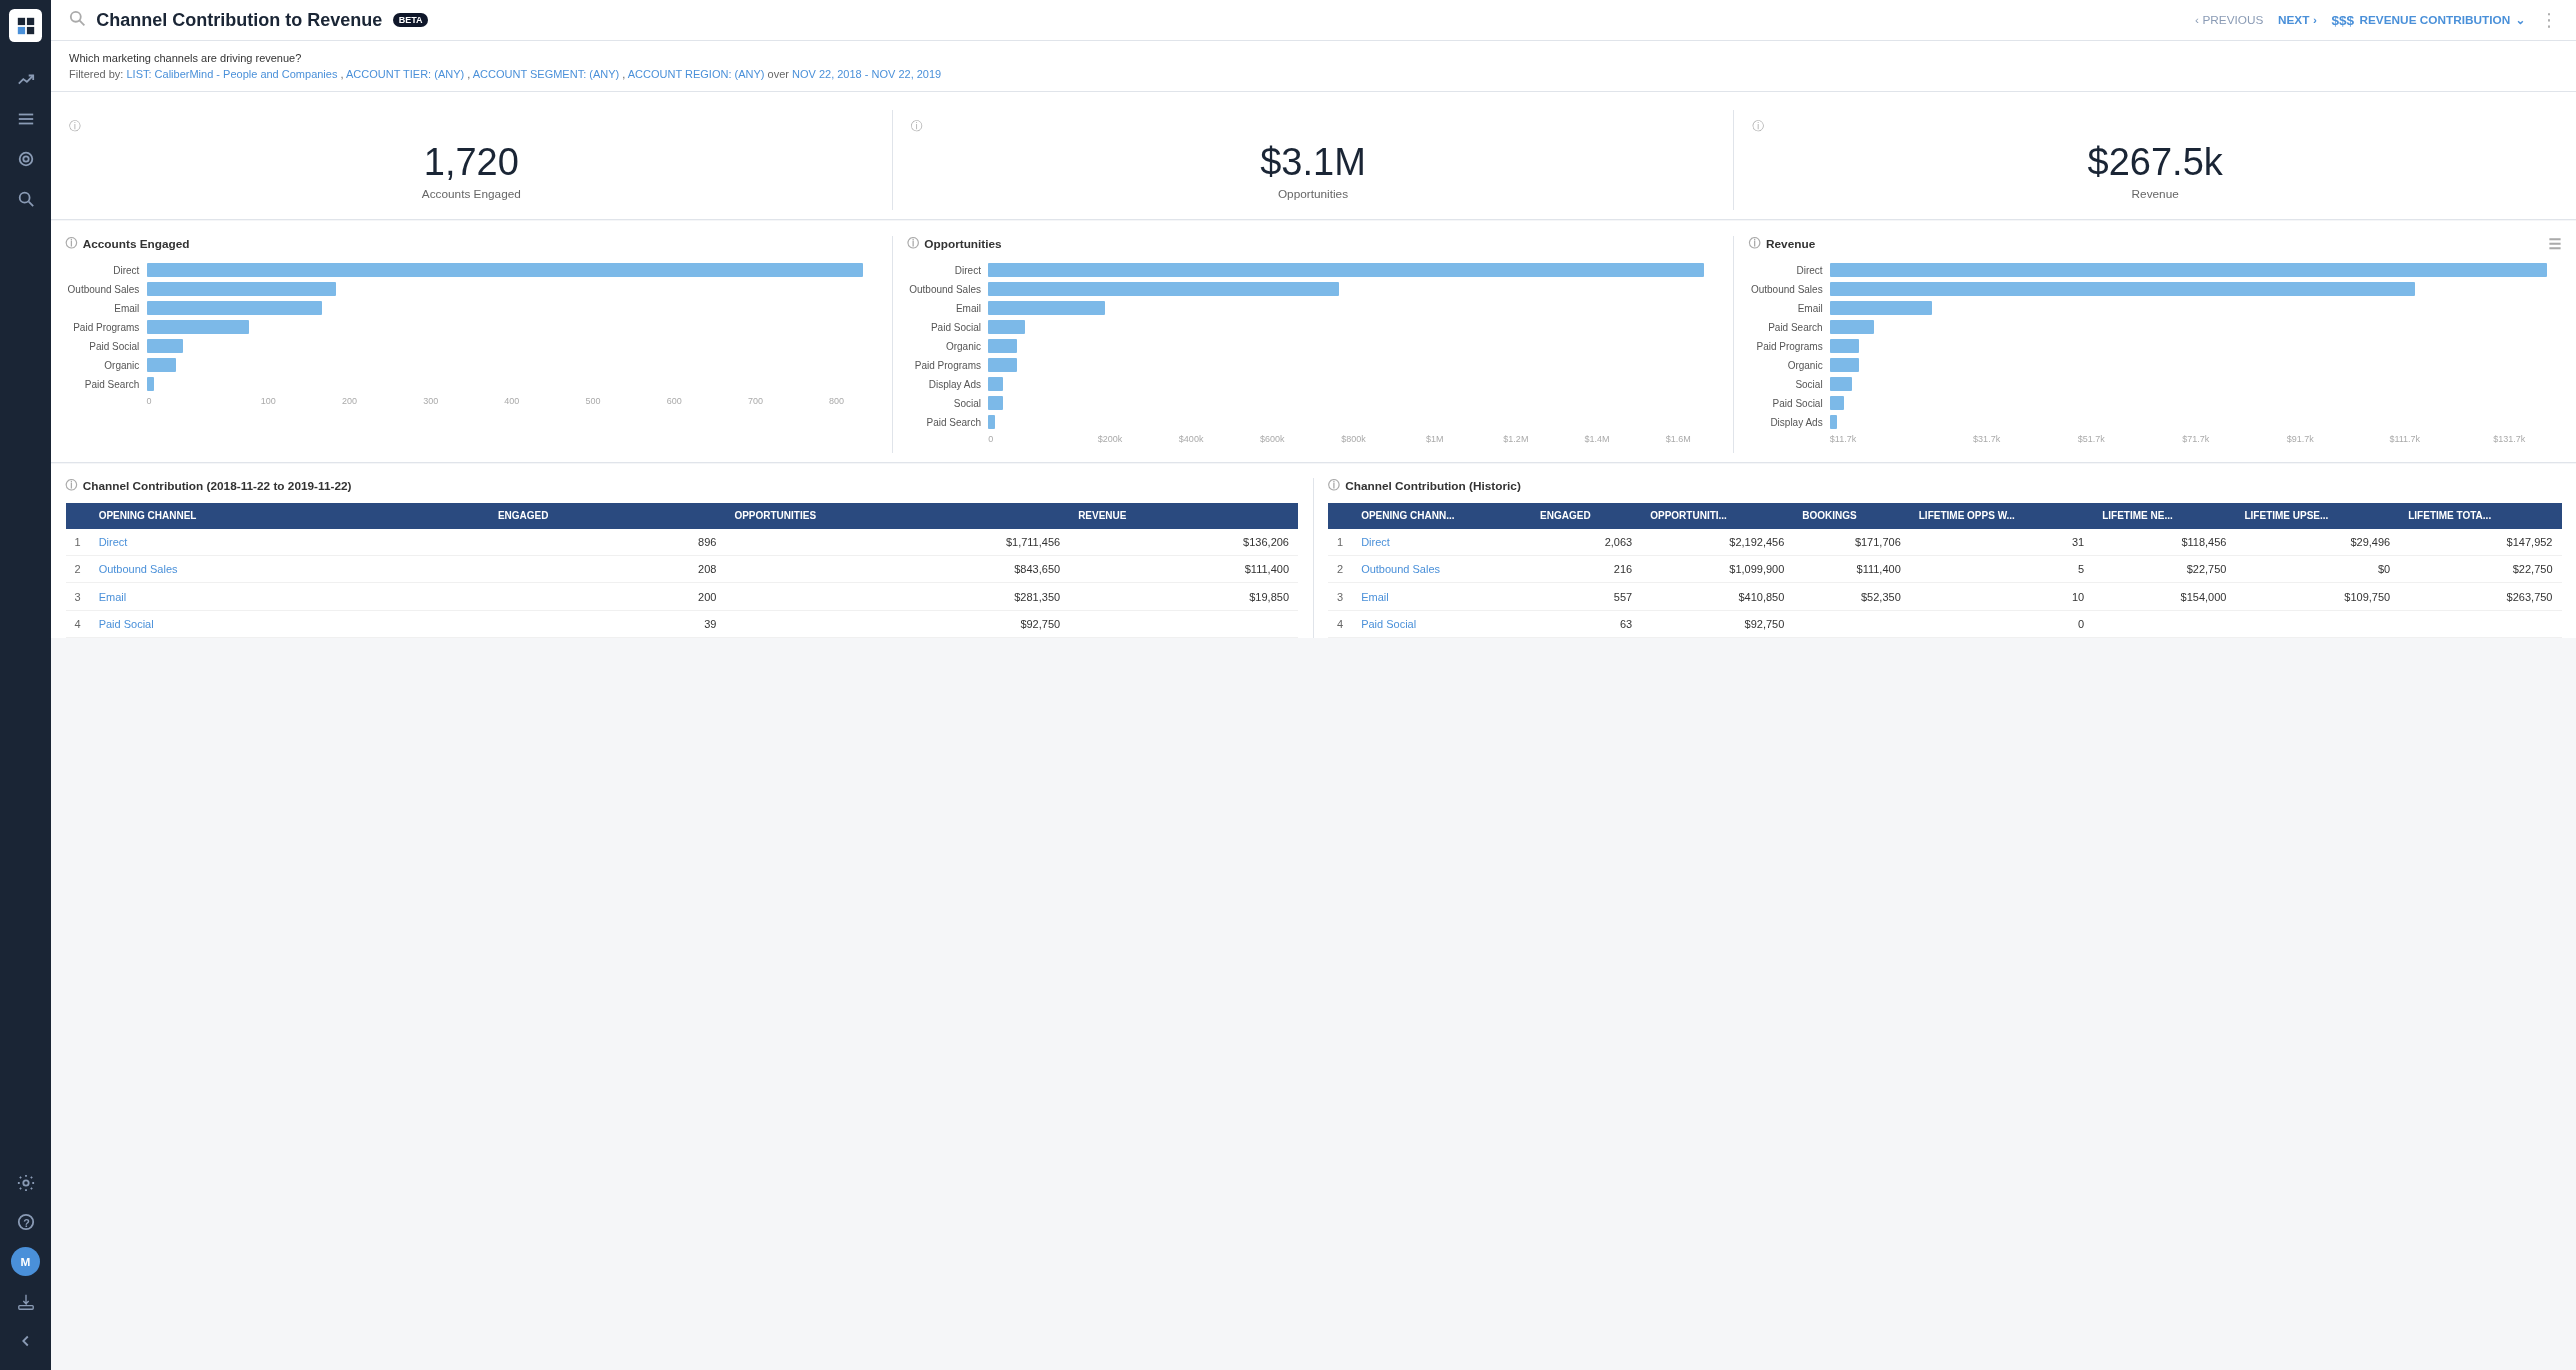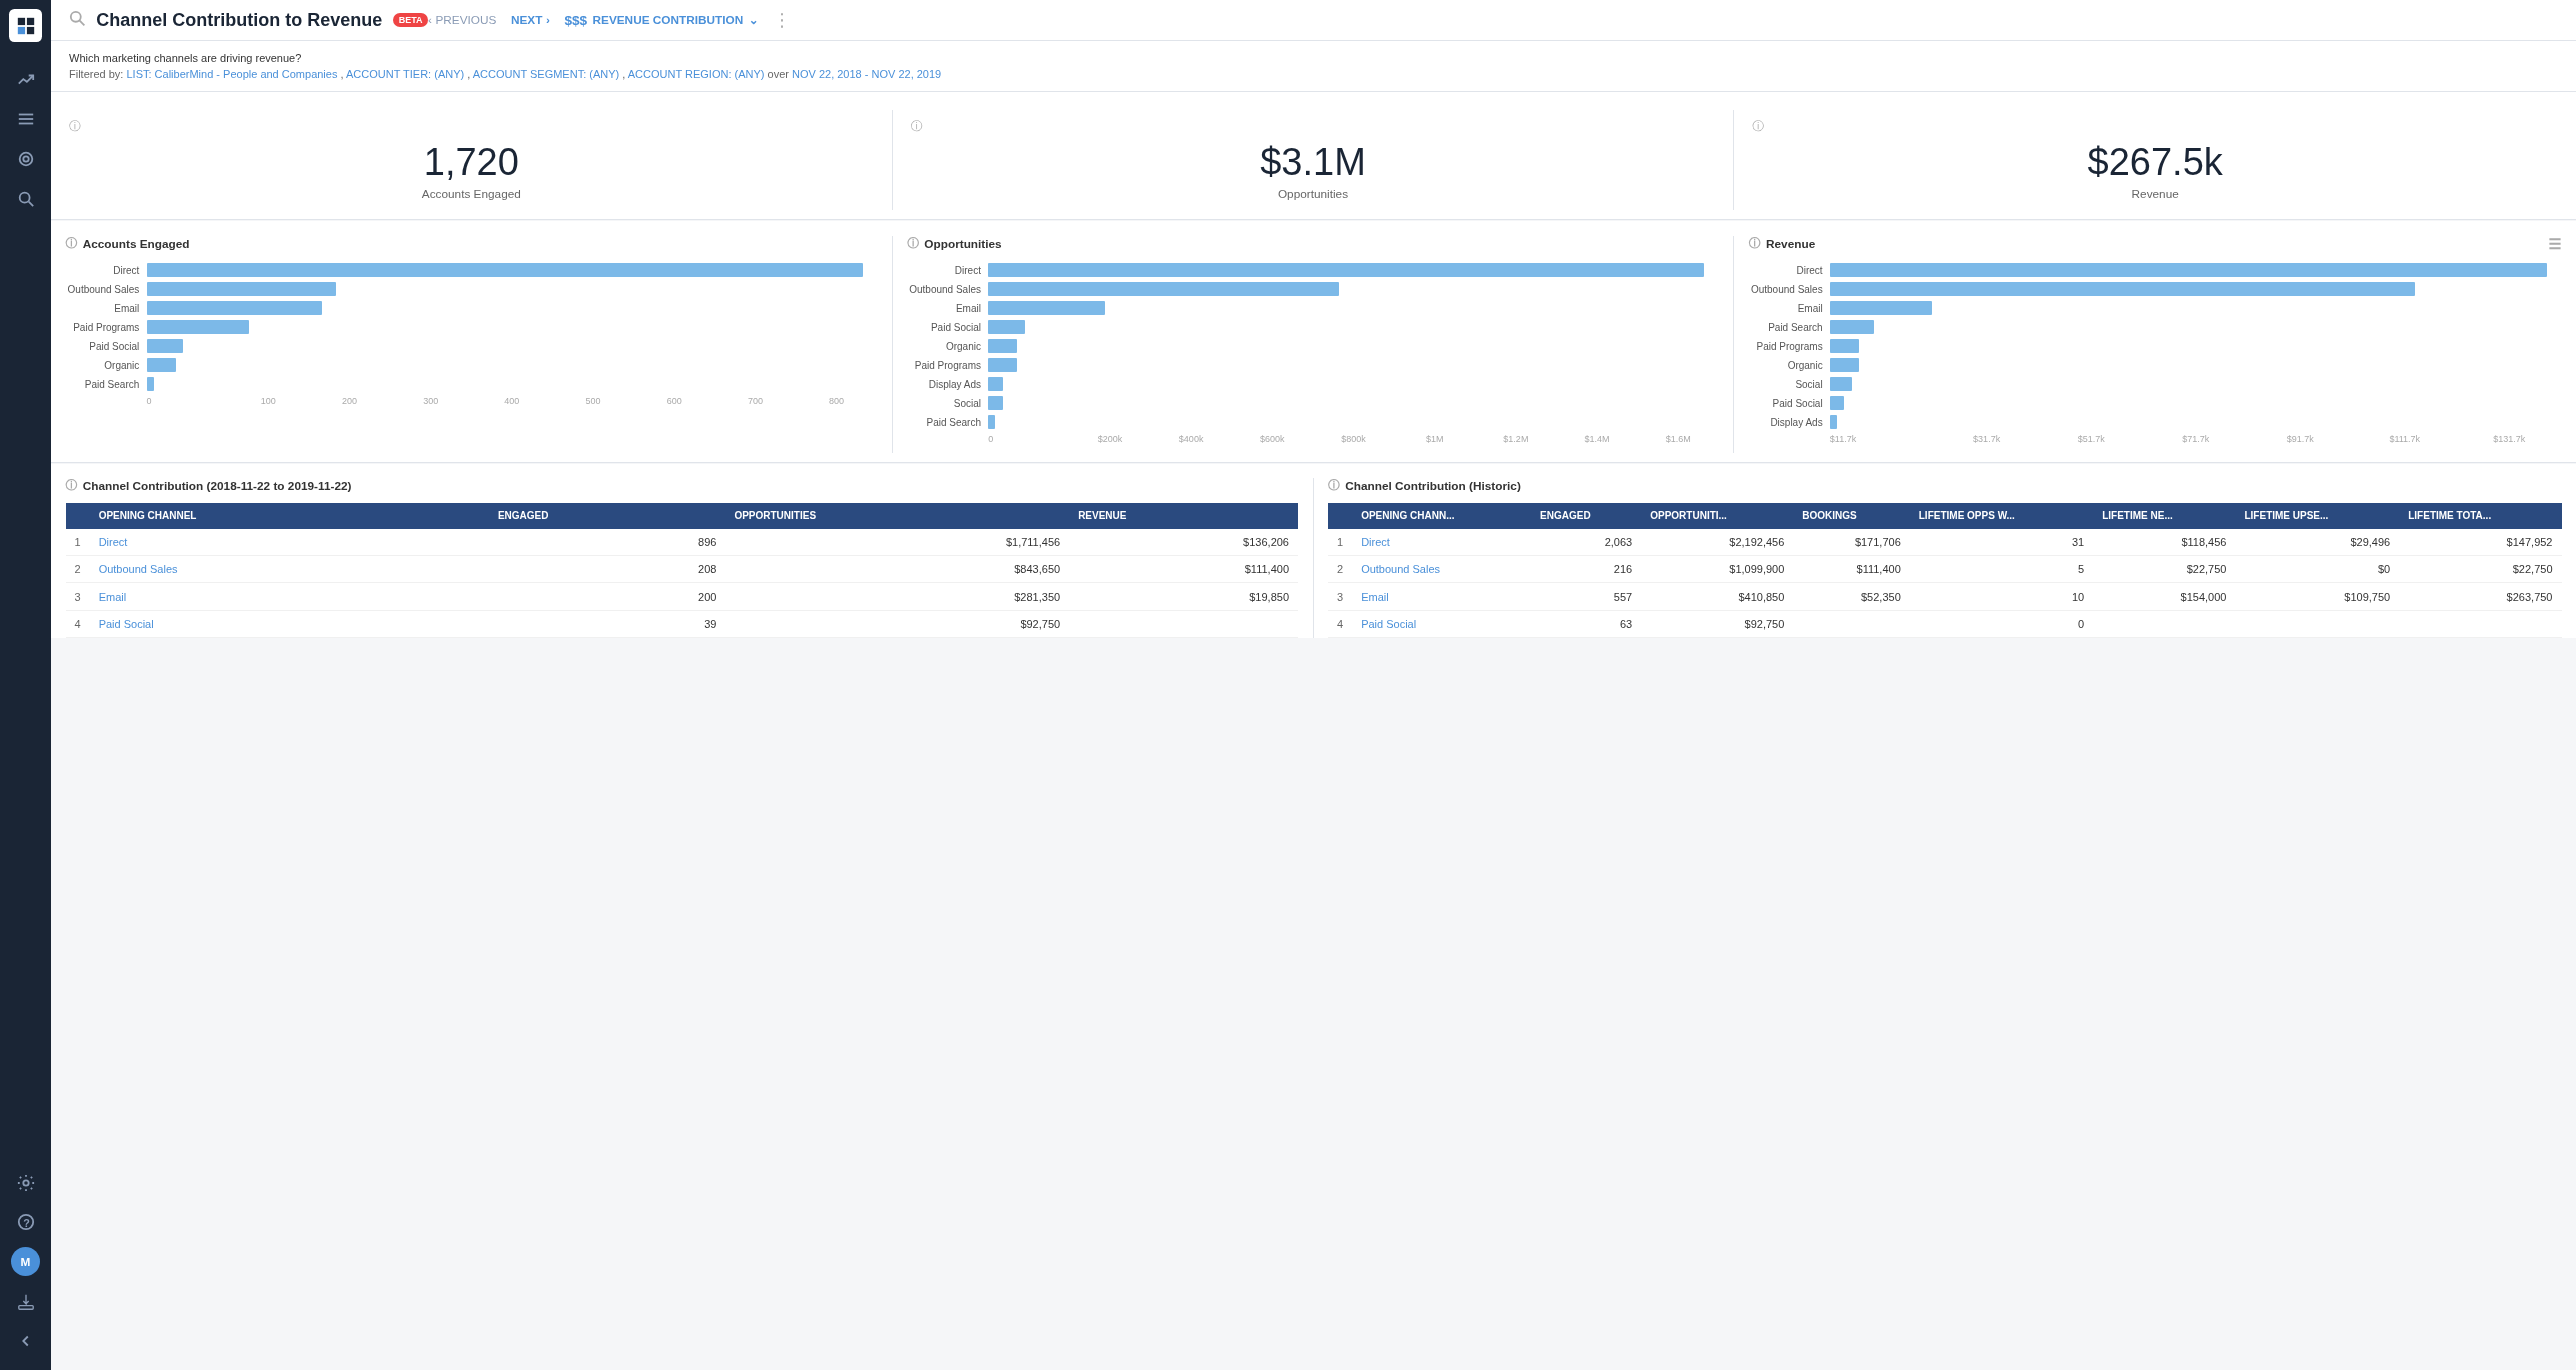--- a/index.html
+++ b/index.html
@@ -53,30 +53,31 @@
       overflow: hidden;
     }
 
     
     .header {
       background: #fff;
       border-bottom: 0.9px solid #e0e4ea;
       padding: 9px 18px;
       display: flex;
       align-items: center;
+      justify-content: space-between;
       flex-shrink: 0;
     }
     .header-left {
       display: flex; align-items: center; gap: 11px;
     }
     .header-title {
       font-size: 18px; font-weight: 600; color: #1a2535;
     }
     .beta-badge {
-      background: #ef4444;
+      background: #0f172a;
       color: #fff;
       font-size: 9px;
       font-weight: 700;
       padding: 1.8px 5.4px;
       border-radius: 9px;
       text-transform: uppercase;
     }
     .header-nav {
       display: flex; align-items: center; gap: 14.5px;
     }

